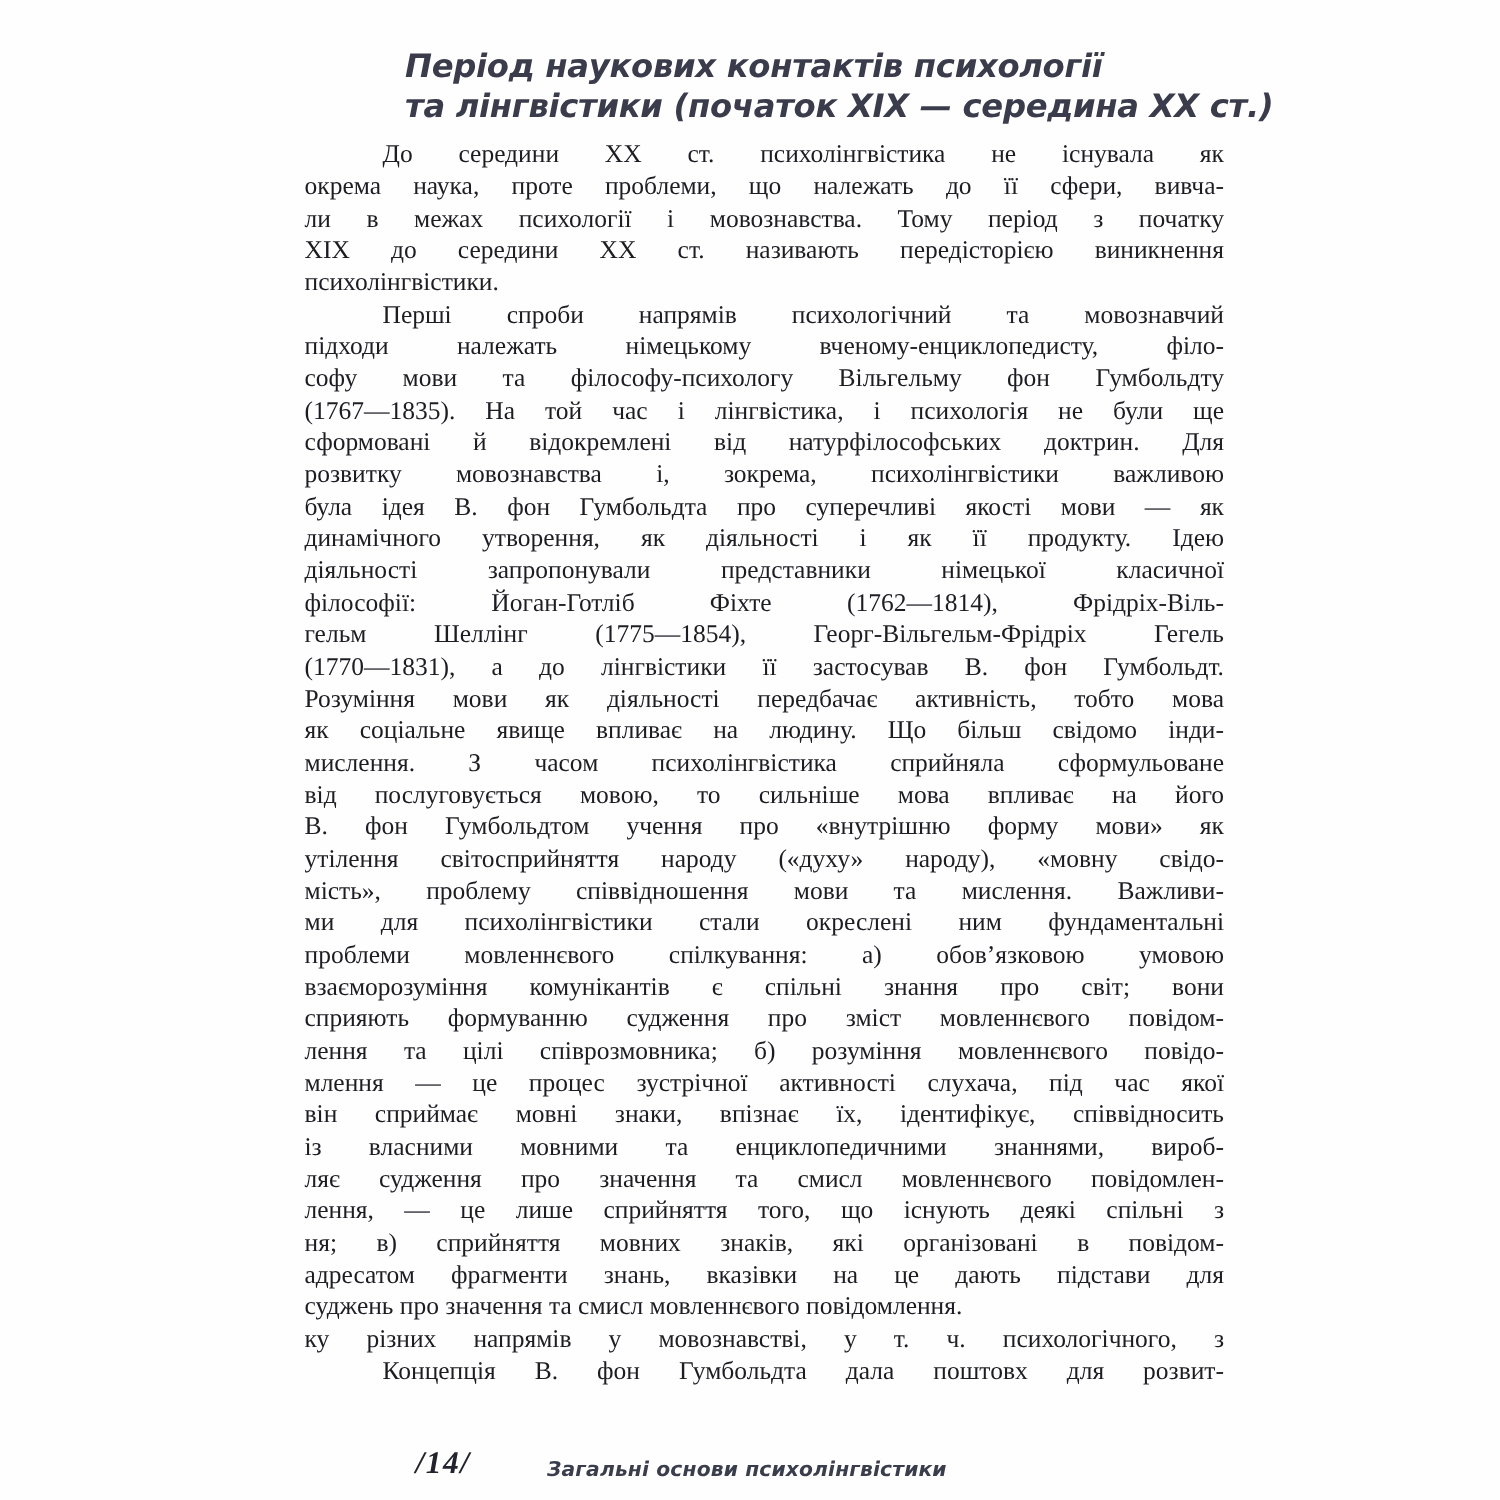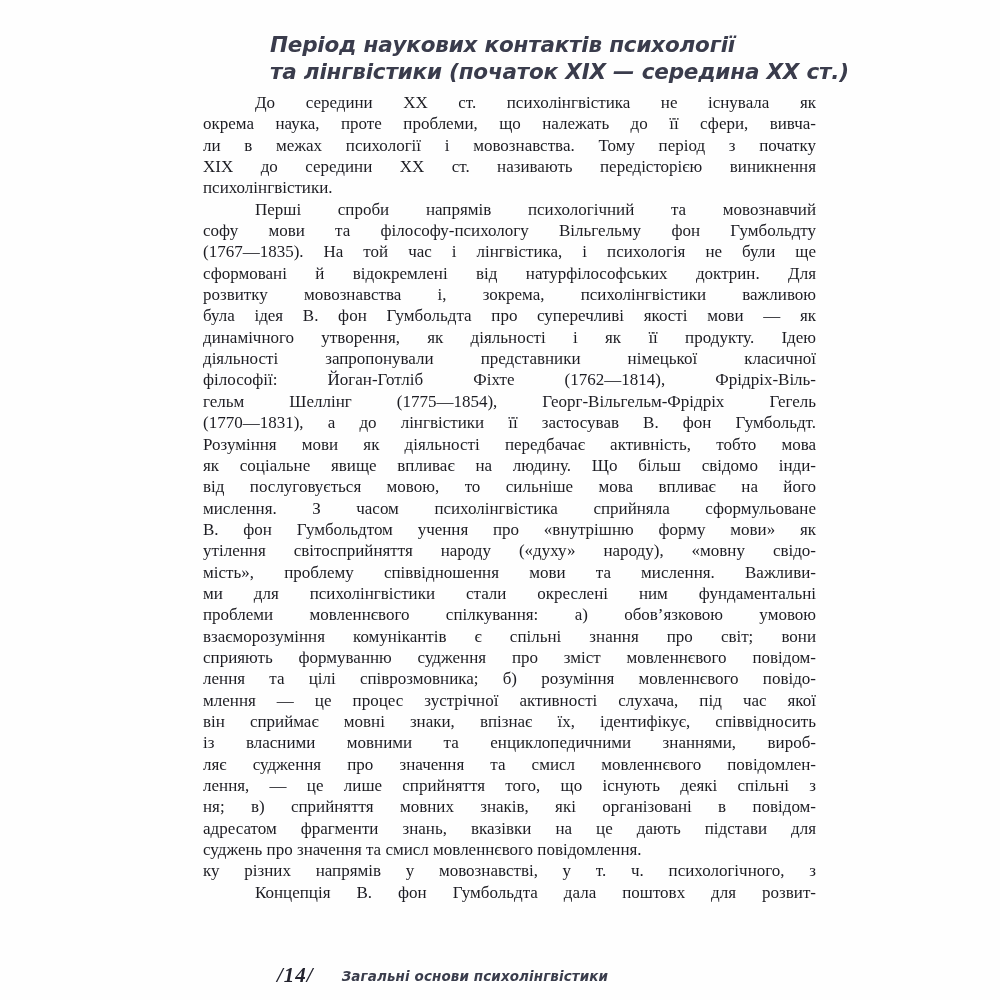--- a/index.html
+++ b/index.html
@@ -52,21 +52,22 @@
     text-align-last:justify;
     white-space:nowrap;
   }
   .para .tline.first{ text-indent:52px; }
   .para .tline.lastline{ text-align-last:left; }
   .footer{
     position:absolute;
     left:277px;
     top:963px;
     display:flex;
-    align-items:center;
+    align-items:flex-end;
+    gap:23px;
   }
   .page-number{
     font-family:"Liberation Serif", serif;
     font-style:italic;
     font-weight:600;
     font-size:21px;
     color:var(--page-number-color);
     letter-spacing:1px;
   }
   .footer-title{
@@ -92,34 +93,35 @@
   <div class="bodytext">
       <div class="para">
         <div class="tline first">До середини XX ст. психолінгвістика не існувала як</div>
         <div class="tline">окрема наука, проте проблеми, що належать до її сфери, вивча-</div>
         <div class="tline">ли в межах психології і мовознавства. Тому період з початку</div>
         <div class="tline">XIX до середини XX ст. називають передісторією виникнення</div>
         <div class="tline lastline">психолінгвістики.</div>
       </div>
       <div class="para">
         <div class="tline first">Перші спроби напрямів психологічний та мовознавчий</div>
+        <div class="tline">підходи належать німецькому вченому-енциклопедисту, філо-</div>
         <div class="tline">софу мови та філософу-психологу Вільгельму фон Гумбольдту</div>
         <div class="tline">(1767—1835). На той час і лінгвістика, і психологія не були ще</div>
         <div class="tline">сформовані й відокремлені від натурфілософських доктрин. Для</div>
         <div class="tline">розвитку мовознавства і, зокрема, психолінгвістики важливою</div>
         <div class="tline">була ідея В. фон Гумбольдта про суперечливі якості мови — як</div>
         <div class="tline">динамічного утворення, як діяльності і як її продукту. Ідею</div>
         <div class="tline">діяльності запропонували представники німецької класичної</div>
         <div class="tline">філософії: Йоган-Готліб Фіхте (1762—1814), Фрідріх-Віль-</div>
         <div class="tline">гельм Шеллінг (1775—1854), Георг-Вільгельм-Фрідріх Гегель</div>
         <div class="tline">(1770—1831), а до лінгвістики її застосував В. фон Гумбольдт.</div>
         <div class="tline">Розуміння мови як діяльності передбачає активність, тобто мова</div>
         <div class="tline">як соціальне явище впливає на людину. Що більш свідомо інди-</div>
+        <div class="tline">мислення. З часом психолінгвістика сприйняла сформульоване</div>
         <div class="tline">від послуговується мовою, то сильніше мова впливає на його</div>
-        <div class="tline">мислення. З часом психолінгвістика сприйняла сформульоване</div>
         <div class="tline">В. фон Гумбольдтом учення про «внутрішню форму мови» як</div>
         <div class="tline">утілення світосприйняття народу («духу» народу), «мовну свідо-</div>
         <div class="tline">мість», проблему співвідношення мови та мислення. Важливи-</div>
         <div class="tline">ми для психолінгвістики стали окреслені ним фундаментальні</div>
         <div class="tline">проблеми мовленнєвого спілкування: а) обов’язковою умовою</div>
         <div class="tline">взаєморозуміння комунікантів є спільні знання про світ; вони</div>
         <div class="tline">сприяють формуванню судження про зміст мовленнєвого повідом-</div>
         <div class="tline">лення та цілі співрозмовника; б) розуміння мовленнєвого повідо-</div>
         <div class="tline">млення — це процес зустрічної активності слухача, під час якої</div>
         <div class="tline">він сприймає мовні знаки, впізнає їх, ідентифікує, співвідносить</div>

